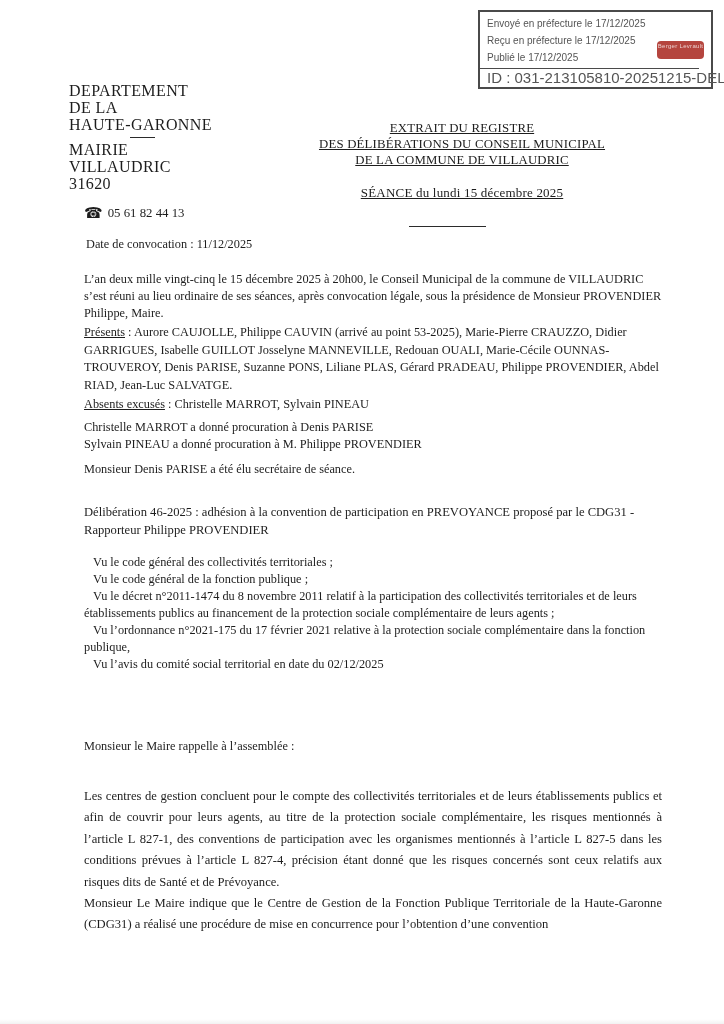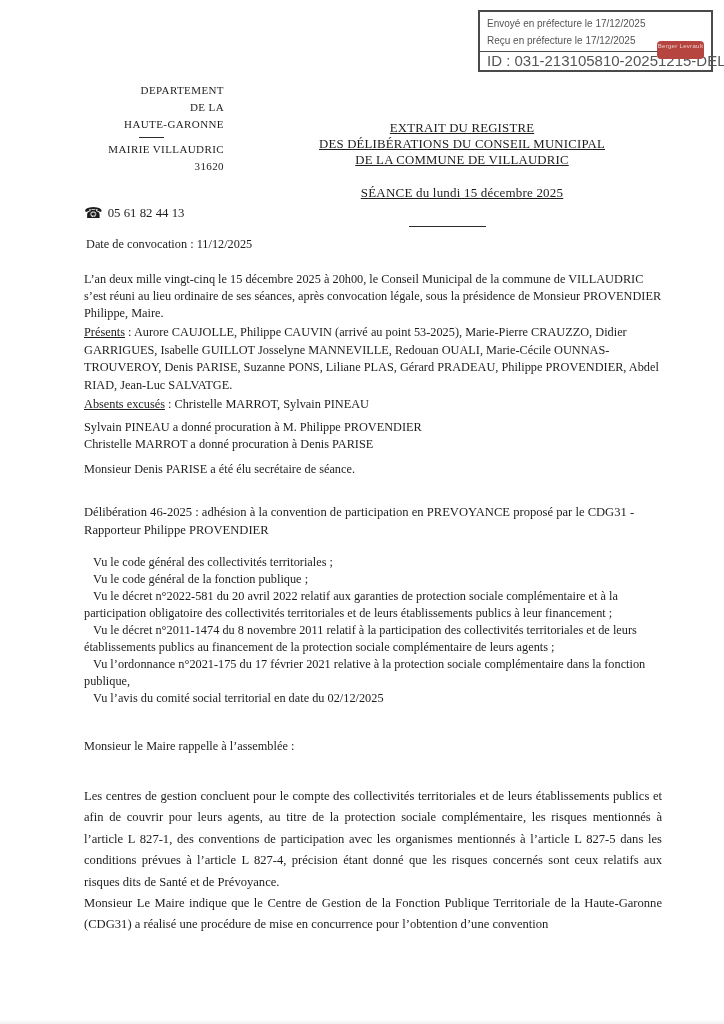--- a/index.html
+++ b/index.html
@@ -42,23 +42,23 @@
     color: rgba(255,255,255,0.75);
     font-size: 6px; line-height: 7px;
     text-align: center;
     padding-top: 2px;
     overflow: hidden;
     letter-spacing: 0.3px;
   }
 
   
   .dept-block {
-    left: 78px; top: 82px; width: 146px;
-    text-align: right;
-    font-size: 11px; line-height: 17px;
+    left: 69px; top: 82px; width: 146px;
+    text-align: left;
+    font-size: 16px; line-height: 17px;
     letter-spacing: 0.4px;
   }
   .small-rule {
     width: 25px; height: 0;
     border-top: 1.3px solid #2b2b2b;
     margin: 4px auto 3px auto;
   }
   .phone-line {
     left: 84px; top: 180px;
     font-size: 12.8px;
@@ -115,20 +115,21 @@
     left: 0; top: 1019px; width: 724px; height: 5px;
     background: linear-gradient(to bottom, rgba(0,0,0,0) 0%, rgba(0,0,0,0.05) 100%);
   }
 </style>
 </head>
 <body>
 
 <div class="abs stamp">
   <div class="stamp-line">Envoyé en préfecture le 17/12/2025</div>
   <div class="stamp-line">Reçu en préfecture le 17/12/2025</div>
+  <div class="stamp-line">Publié le 17/12/2025</div>
   <div class="stamp-id">ID : 031-213105810-20251215-DELIB462025-DE</div>
   <div class="stamp-badge">Berger Levrault</div>
 </div>
 
 <div class="abs dept-block">
   <div>DEPARTEMENT</div>
   <div>DE LA</div>
   <div>HAUTE-GARONNE</div>
   <div class="small-rule"></div>
   <div>MAIRIE VILLAUDRIC</div>
@@ -152,32 +153,31 @@
 
 <div class="abs doc presents">
   <span class="ulabel">Présents</span><span> : Aurore CAUJOLLE, Philippe CAUVIN (arrivé au point 53-2025), Marie-Pierre CRAUZZO, Didier GARRIGUES, Isabelle GUILLOT Josselyne MANNEVILLE, Redouan OUALI, Marie-Cécile OUNNAS-TROUVEROY, Denis PARISE, Suzanne PONS, Liliane PLAS, Gérard PRADEAU, Philippe PROVENDIER, Abdel RIAD, Jean-Luc SALVATGE.</span>
 </div>
 
 <div class="abs doc absents">
   <span class="ulabel">Absents excusés</span><span> : Christelle MARROT, Sylvain PINEAU</span>
 </div>
 
 <div class="abs doc procur">
+  <div>Christelle MARROT a donné procuration à Denis PARISE</div>
   <div>Sylvain PINEAU a donné procuration à M. Philippe PROVENDIER</div>
-  <div>Christelle MARROT a donné procuration à Denis PARISE</div>
 </div>
 
 <div class="abs doc secretary">Monsieur Denis PARISE a été élu secrétaire de séance.</div>
 
 <div class="abs delib-title">Délibération 46-2025 : adhésion à la convention de participation en PREVOYANCE proposé par le CDG31 - Rapporteur Philippe PROVENDIER</div>
 
 <div class="abs doc vu-block">
   <div class="vu-line">Vu le code général des collectivités territoriales ;</div>
   <div class="vu-line">Vu le code général de la fonction publique ;</div>
-  <div class="vu-line">Vu le décret n°2022-581 du 20 avril 2022 relatif aux garanties de protection sociale complémentaire et à la participation obligatoire des collectivités territoriales et de leurs établissements publics à leur financement ;</div>
   <div class="vu-line">Vu le décret n°2011-1474 du 8 novembre 2011 relatif à la participation des collectivités territoriales et de leurs établissements publics au financement de la protection sociale complémentaire de leurs agents ;</div>
   <div class="vu-line">Vu l’ordonnance n°2021-175 du 17 février 2021 relative à la protection sociale complémentaire dans la fonction publique,</div>
   <div class="vu-line">Vu l’avis du comité social territorial en date du 02/12/2025</div>
 </div>
 
 <div class="abs doc recall">Monsieur le Maire rappelle à l’assemblée :</div>
 
 <div class="abs just-par par-centres">Les centres de gestion concluent pour le compte des collectivités territoriales et de leurs établissements publics et afin de couvrir pour leurs agents, au titre de la protection sociale complémentaire, les risques mentionnés à l’article L 827-1, des conventions de participation avec les organismes mentionnés à l’article L 827-5 dans les conditions prévues à l’article L 827-4, précision étant donné que les risques concernés sont ceux relatifs aux risques dits de Santé et de Prévoyance.</div>
 
 <div class="abs just-par par-maire">Monsieur Le Maire indique que le Centre de Gestion de la Fonction Publique Territoriale de la Haute-Garonne (CDG31) a réalisé une procédure de mise en concurrence pour l’obtention d’une convention</div>

